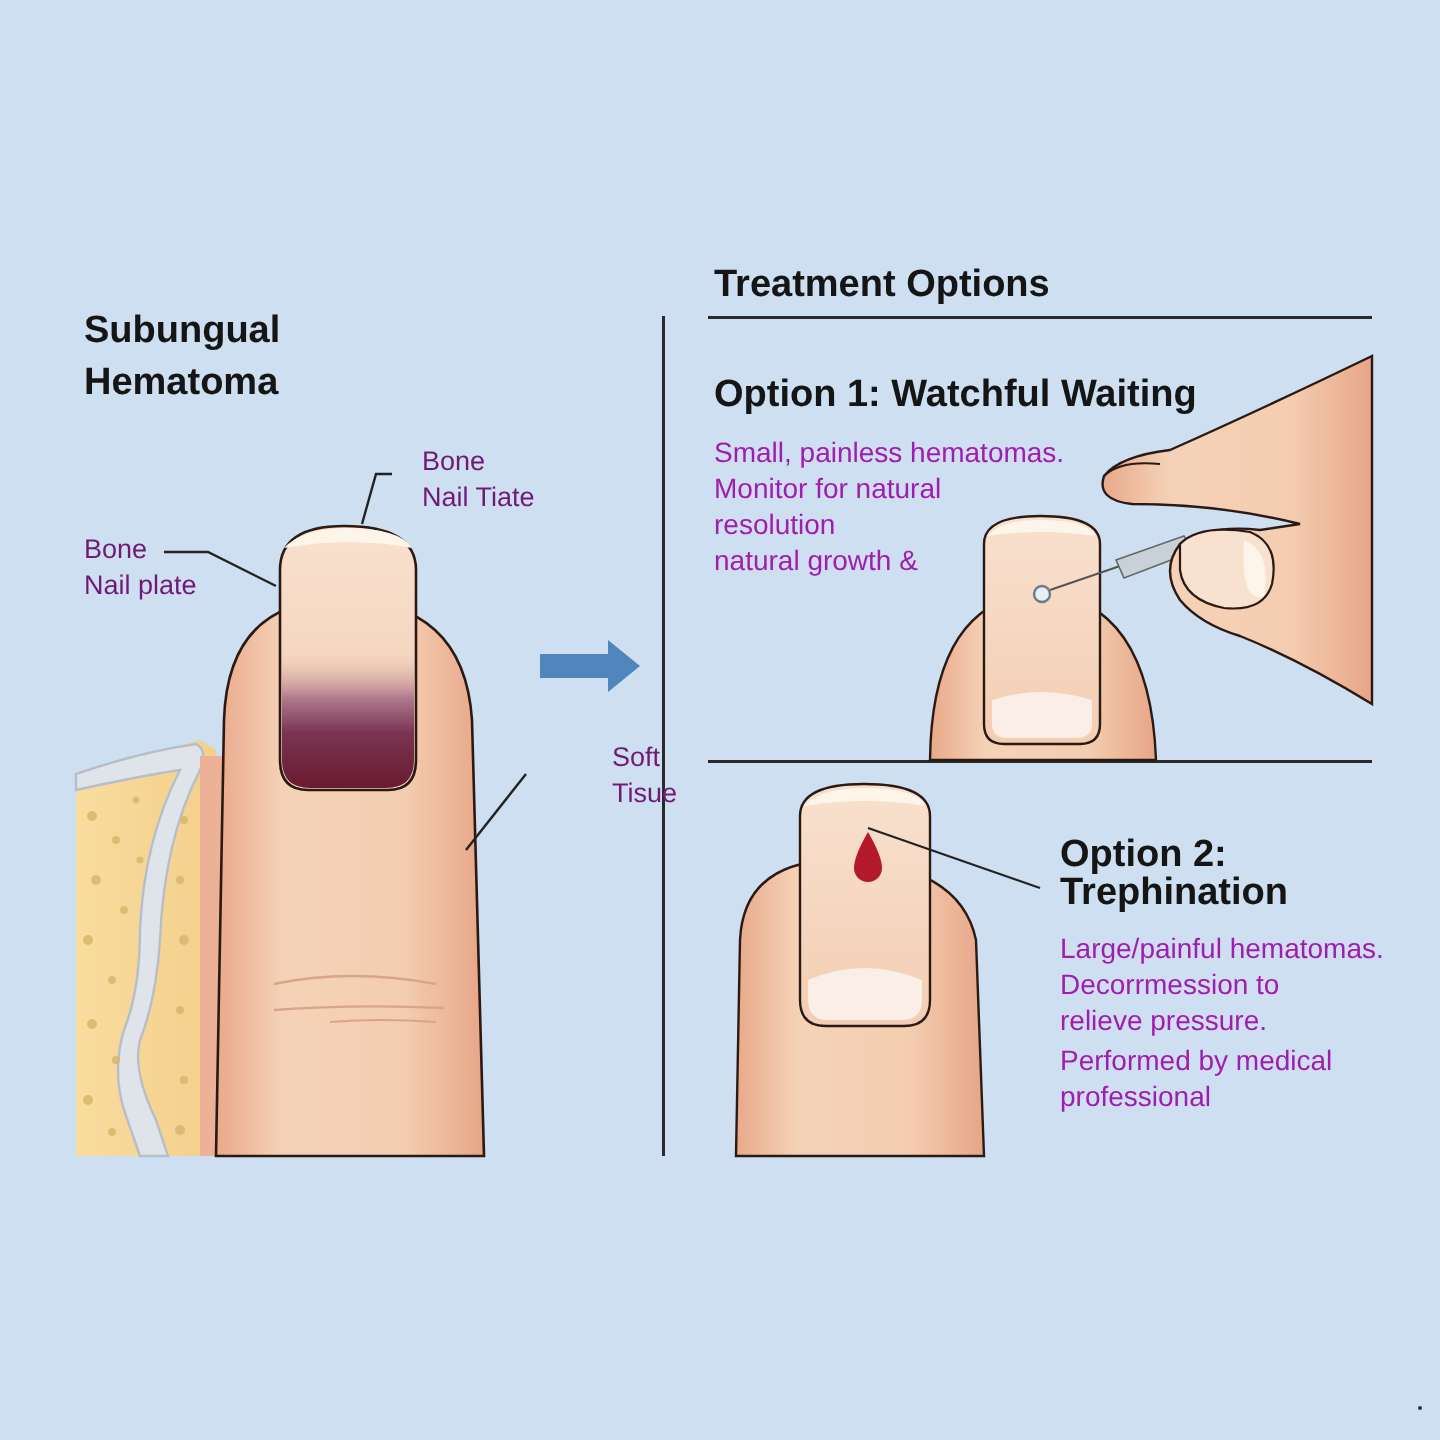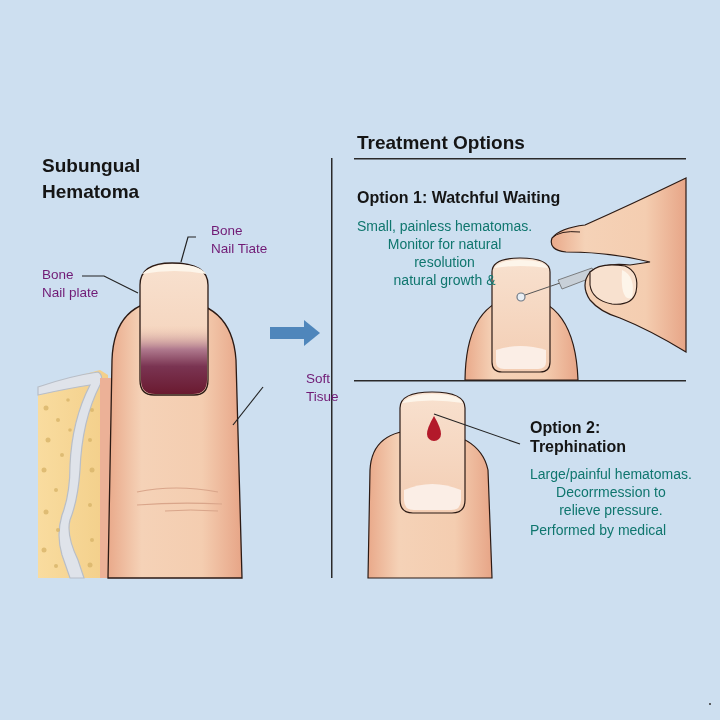--- a/index.html
+++ b/index.html
@@ -16,23 +16,23 @@
     font-size: 19px; font-weight: bold; line-height: 26px; color: #151515;
   }
   .title span { display: block; }
   .label { font-size: 13.5px; line-height: 18px; color: #701a75; }
   .label span { display: block; }
   .section-title {
     left: 357px; top: 132px;
     font-size: 19px; font-weight: bold; color: #151515; text-align: center;
   }
   .v-rule { background: #2a2a2a; width: 1.5px; }
-  .opt-title { font-size: 16px; font-weight: bold; line-height: 19px; color: #151515; }
+  .opt-title { font-size: 19px; font-weight: bold; line-height: 19px; color: #151515; }
   .opt-title span { display: block; }
-  .body-text { font-size: 14px; line-height: 18px; color: #0f766e; text-align: center; }
+  .body-text { font-size: 14px; line-height: 18px; color: #a21caf; }
   .body-text span { display: block; }
   svg { position: absolute; left: 0; top: 0; }
 </style>
 </head>
 <body>
 
 <svg width="720" height="720" viewBox="0 0 720 720">
   <defs>
     <linearGradient id="skinGrad" x1="0" x2="1" y1="0" y2="0">
       <stop offset="0" stop-color="#e9a98a"></stop>
@@ -175,13 +175,14 @@
 </div>
 
 <div class="abs body-text" style="left:530px; top:465px;">
   <span>Large/painful hematomas.</span>
   <span>Decorrmession to</span>
   <span>relieve pressure.</span>
 </div>
 
 <div class="abs body-text" style="left:530px; top:521px;">
   <span>Performed by medical</span>
+  <span>professional</span>
 </div>
 
 </body></html>

